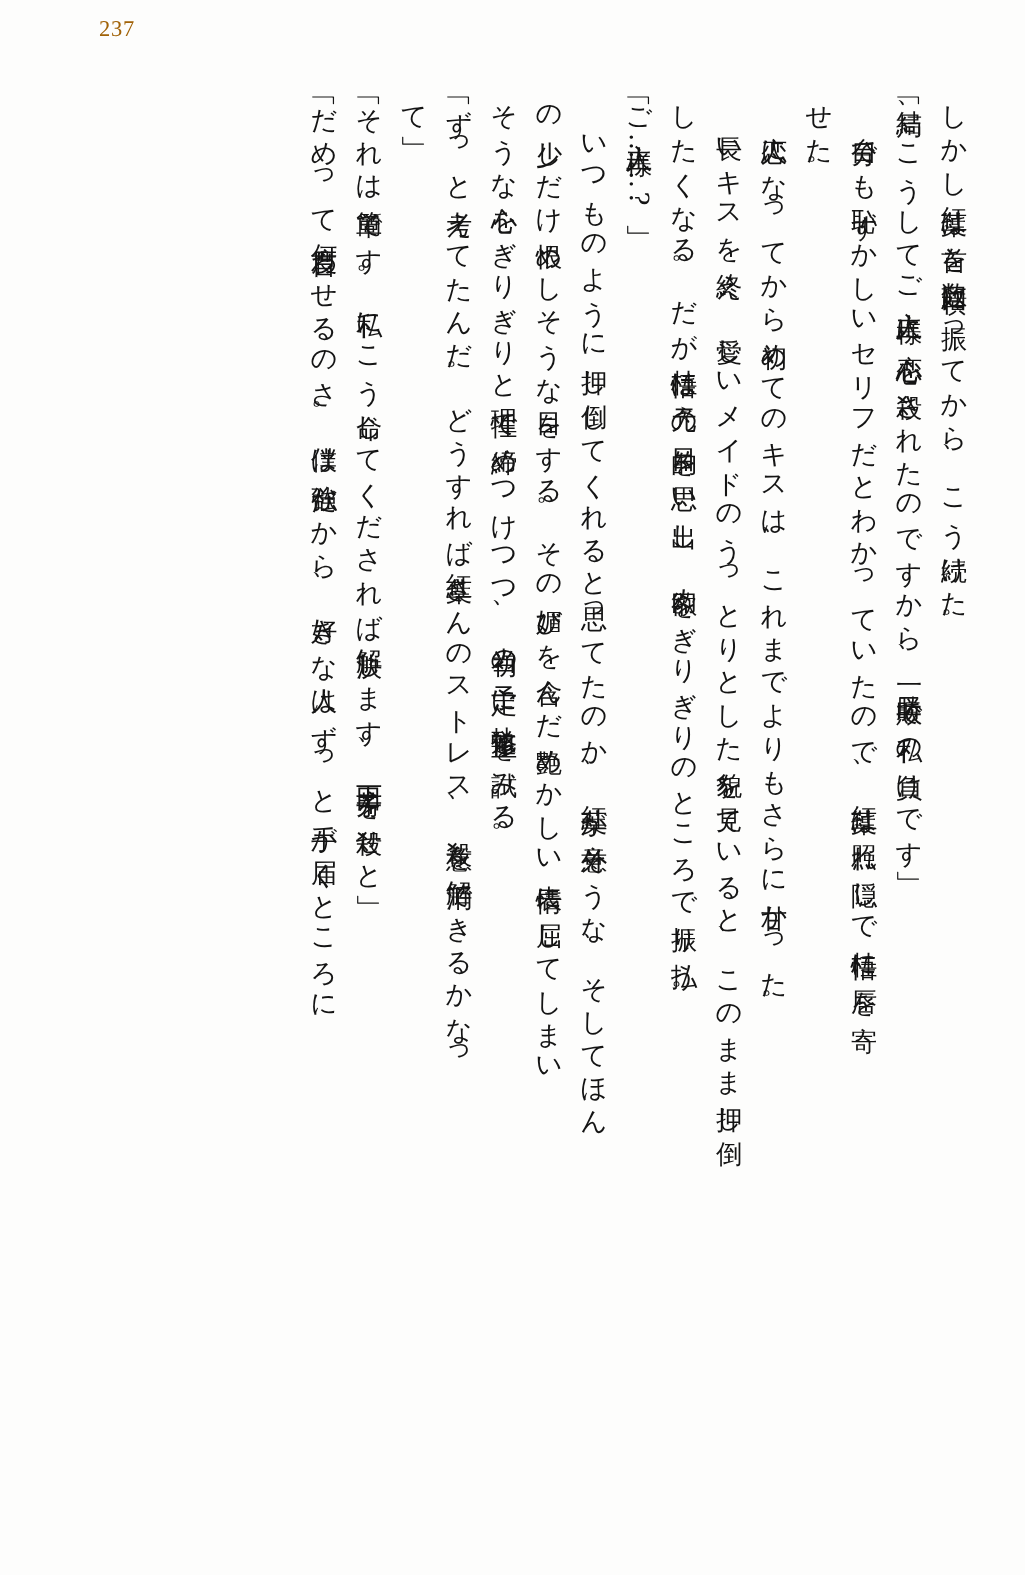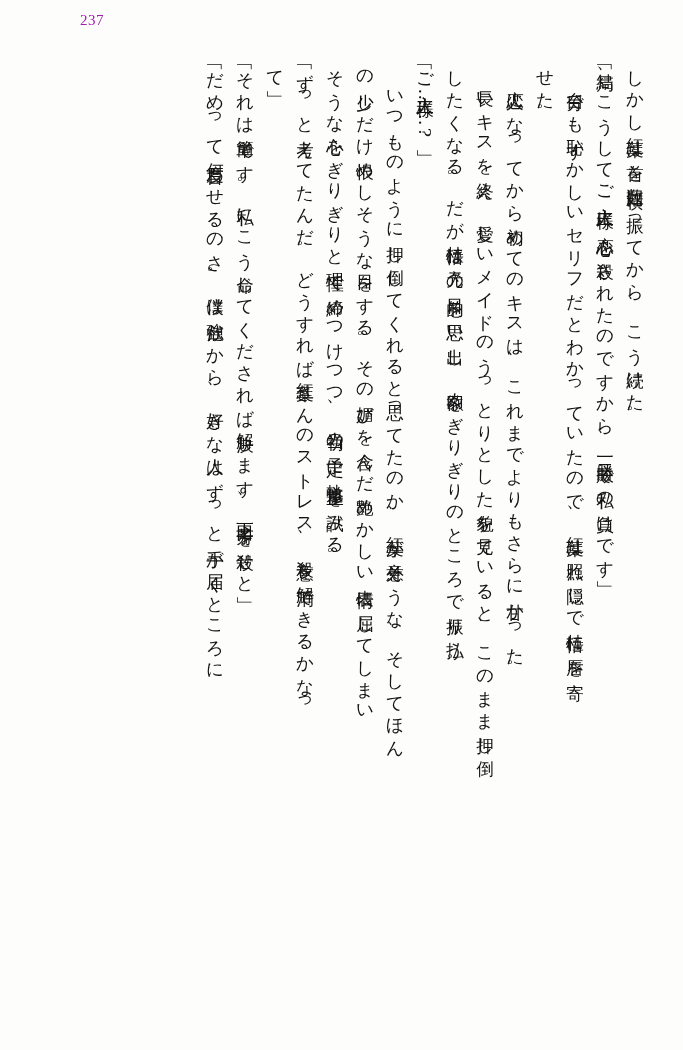--- a/index.html
+++ b/index.html
@@ -14,24 +14,24 @@
   .page {
     position: relative;
     width: 683px;
     height: 1050px;
     background: #fdfdfc;
     overflow: hidden;
   }
   .page-number {
     position: absolute;
     top: 12px;
-    left: 80px;
+    left: 66px;
     font-size: 15px;
     letter-spacing: 0.5px;
-    color: #a21caf;
+    color: #a16207;
   }
   .body-text {
     position: absolute;
     top: 58px;
     right: 40px;
     bottom: 30px;
     left: 40px;
     display: flex;
     flex-direction: row-reverse;
     align-items: flex-start;

